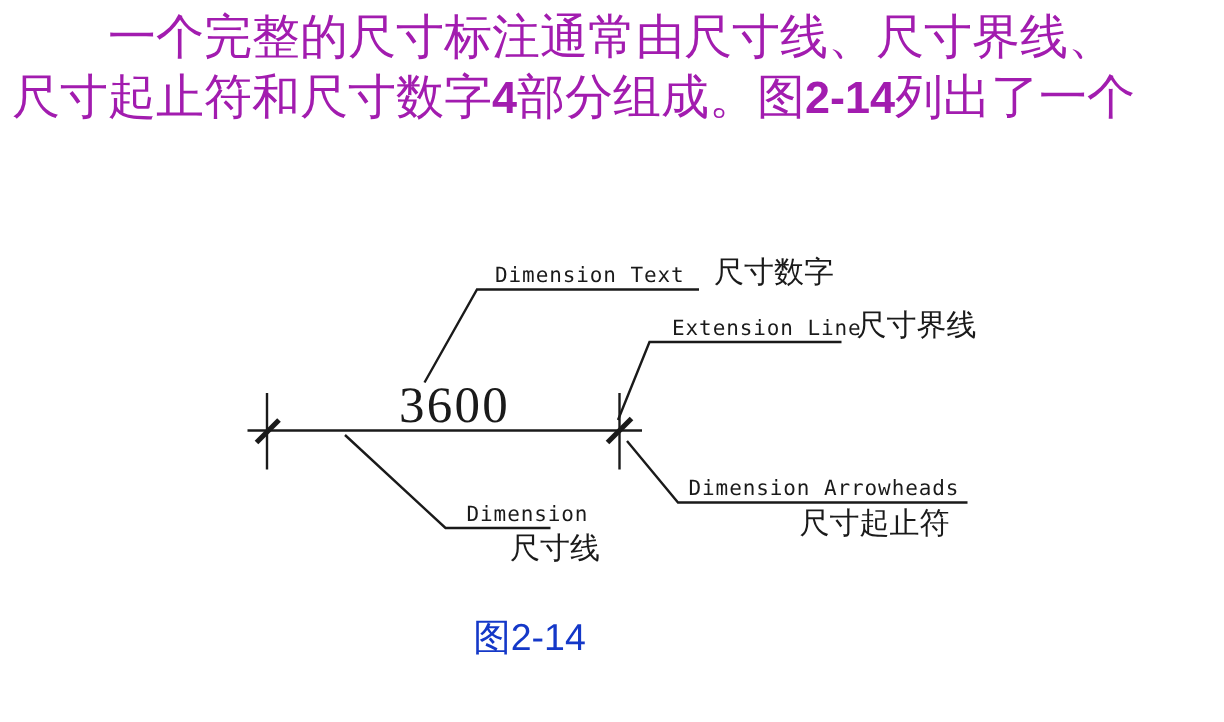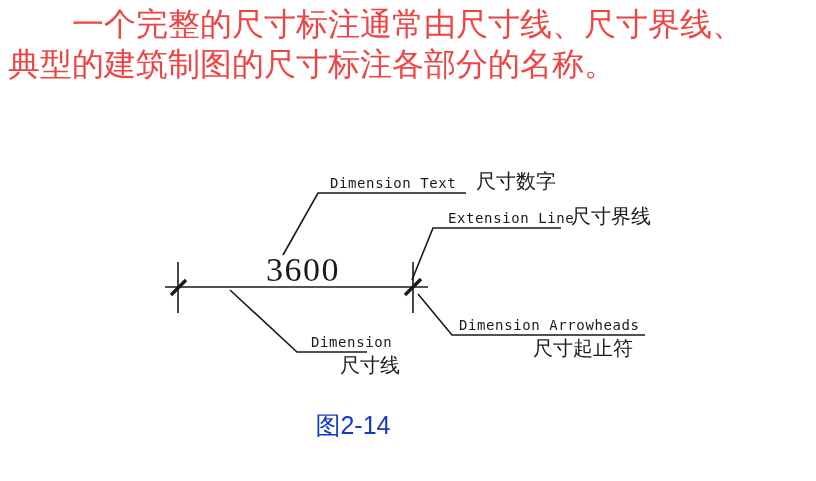--- a/index.html
+++ b/index.html
@@ -14,21 +14,21 @@
     overflow: hidden;
     position: relative;
   }
 
   
   #paragraph {
     position: absolute;
     left: 0px;
     top: 4px;
     width: 756px;
-    color: #ef4444;
+    color: #a21caf;
     font-family: "Liberation Serif", "DejaVu Serif", serif;
     font-size: 32px;
     line-height: 40px;
     letter-spacing: 0px;
     white-space: nowrap;
   }
   #paragraph .pline {
     display: block;
     height: 40px;
     padding-left: 8px;
@@ -72,21 +72,21 @@
   #caption .cap-num {
     font-family: "Liberation Sans", "DejaVu Sans", sans-serif;
     font-size: 25px;
   }
 </style>
 </head>
 <body>
 
 <div id="paragraph">
   <span class="pline"><span class="indent"></span><span>一个完整的尺寸标注通常由尺寸线、尺寸界线、</span></span>
-  <span class="pline"><span>典型的建筑制图的尺寸标注各部分的名称。</span></span>
+  <span class="pline"><span>尺寸起止符和尺寸数字</span><span class="lat">4</span><span>部分组成。图</span><span class="lat">2-14</span><span>列出了一个</span></span>
 </div>
 
 <div id="figure">
   <svg width="816" height="290" viewBox="0 0 816 290" xmlns="http://www.w3.org/2000/svg">
 
     <g stroke="#1a1a1a" fill="none" stroke-width="1.6" shape-rendering="geometricPrecision">
 
       <line x1="165" y1="137" x2="428" y2="137"></line>
 
       <line x1="178" y1="112" x2="178" y2="163"></line>

